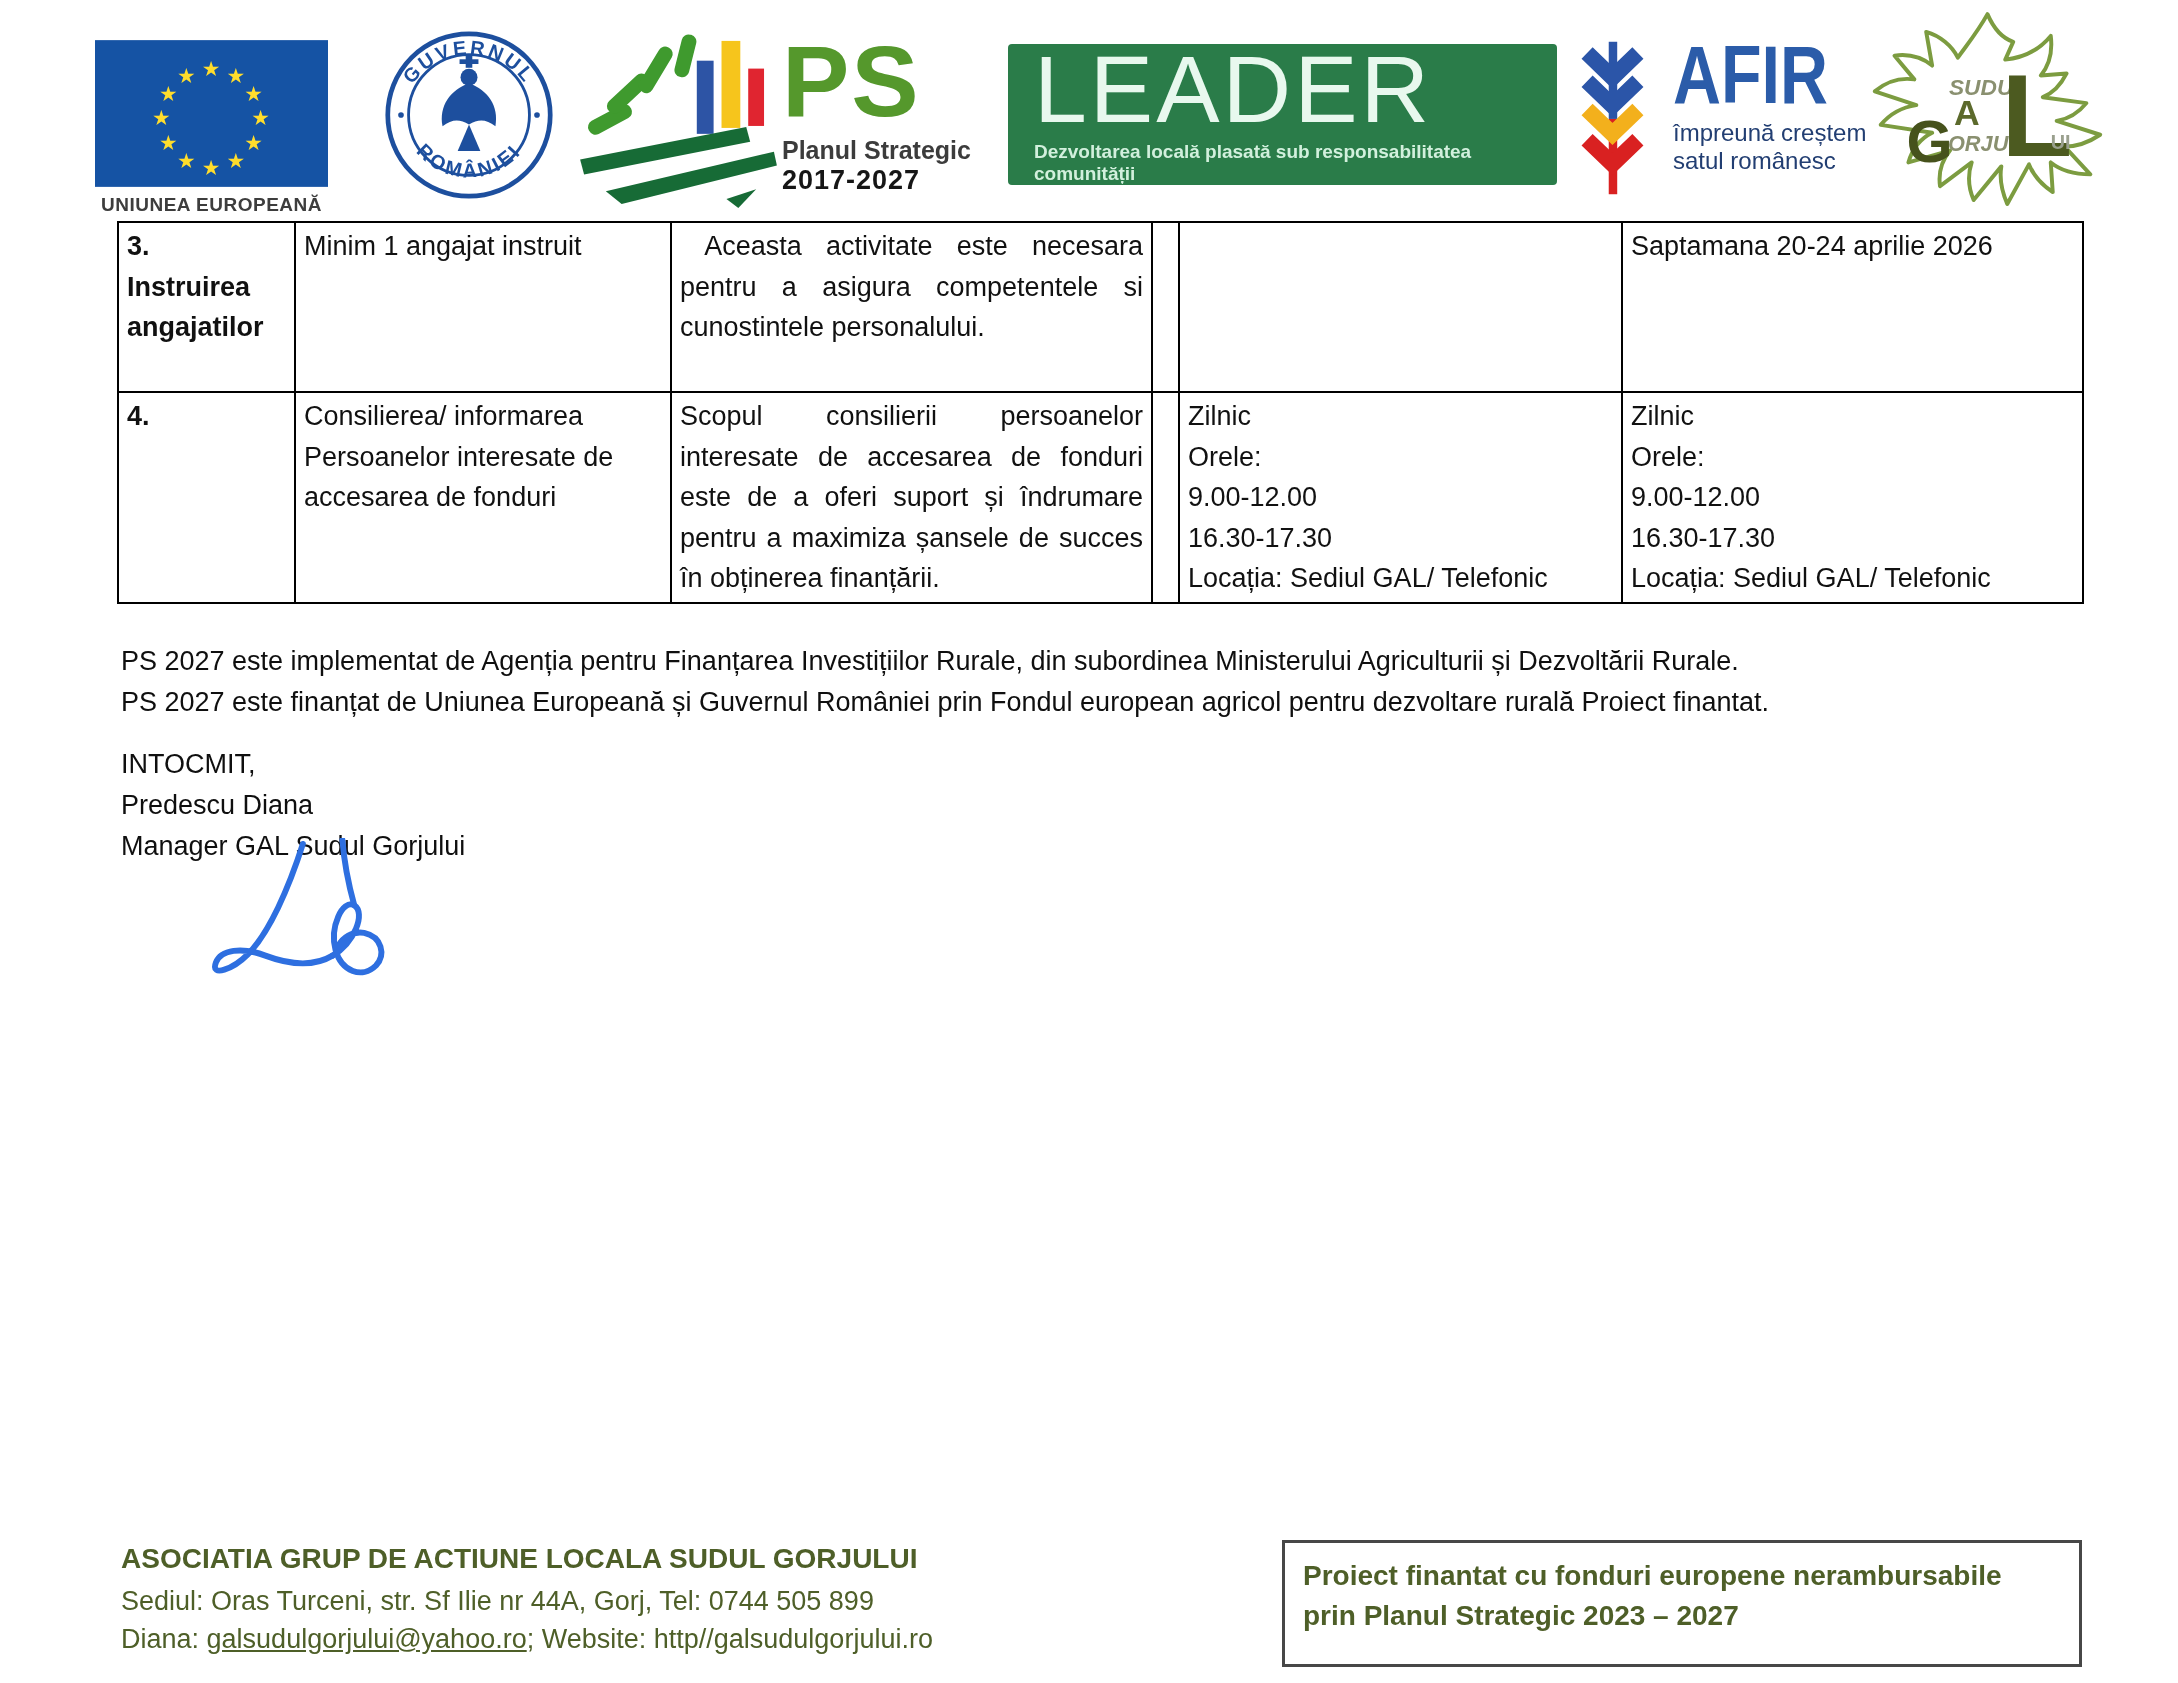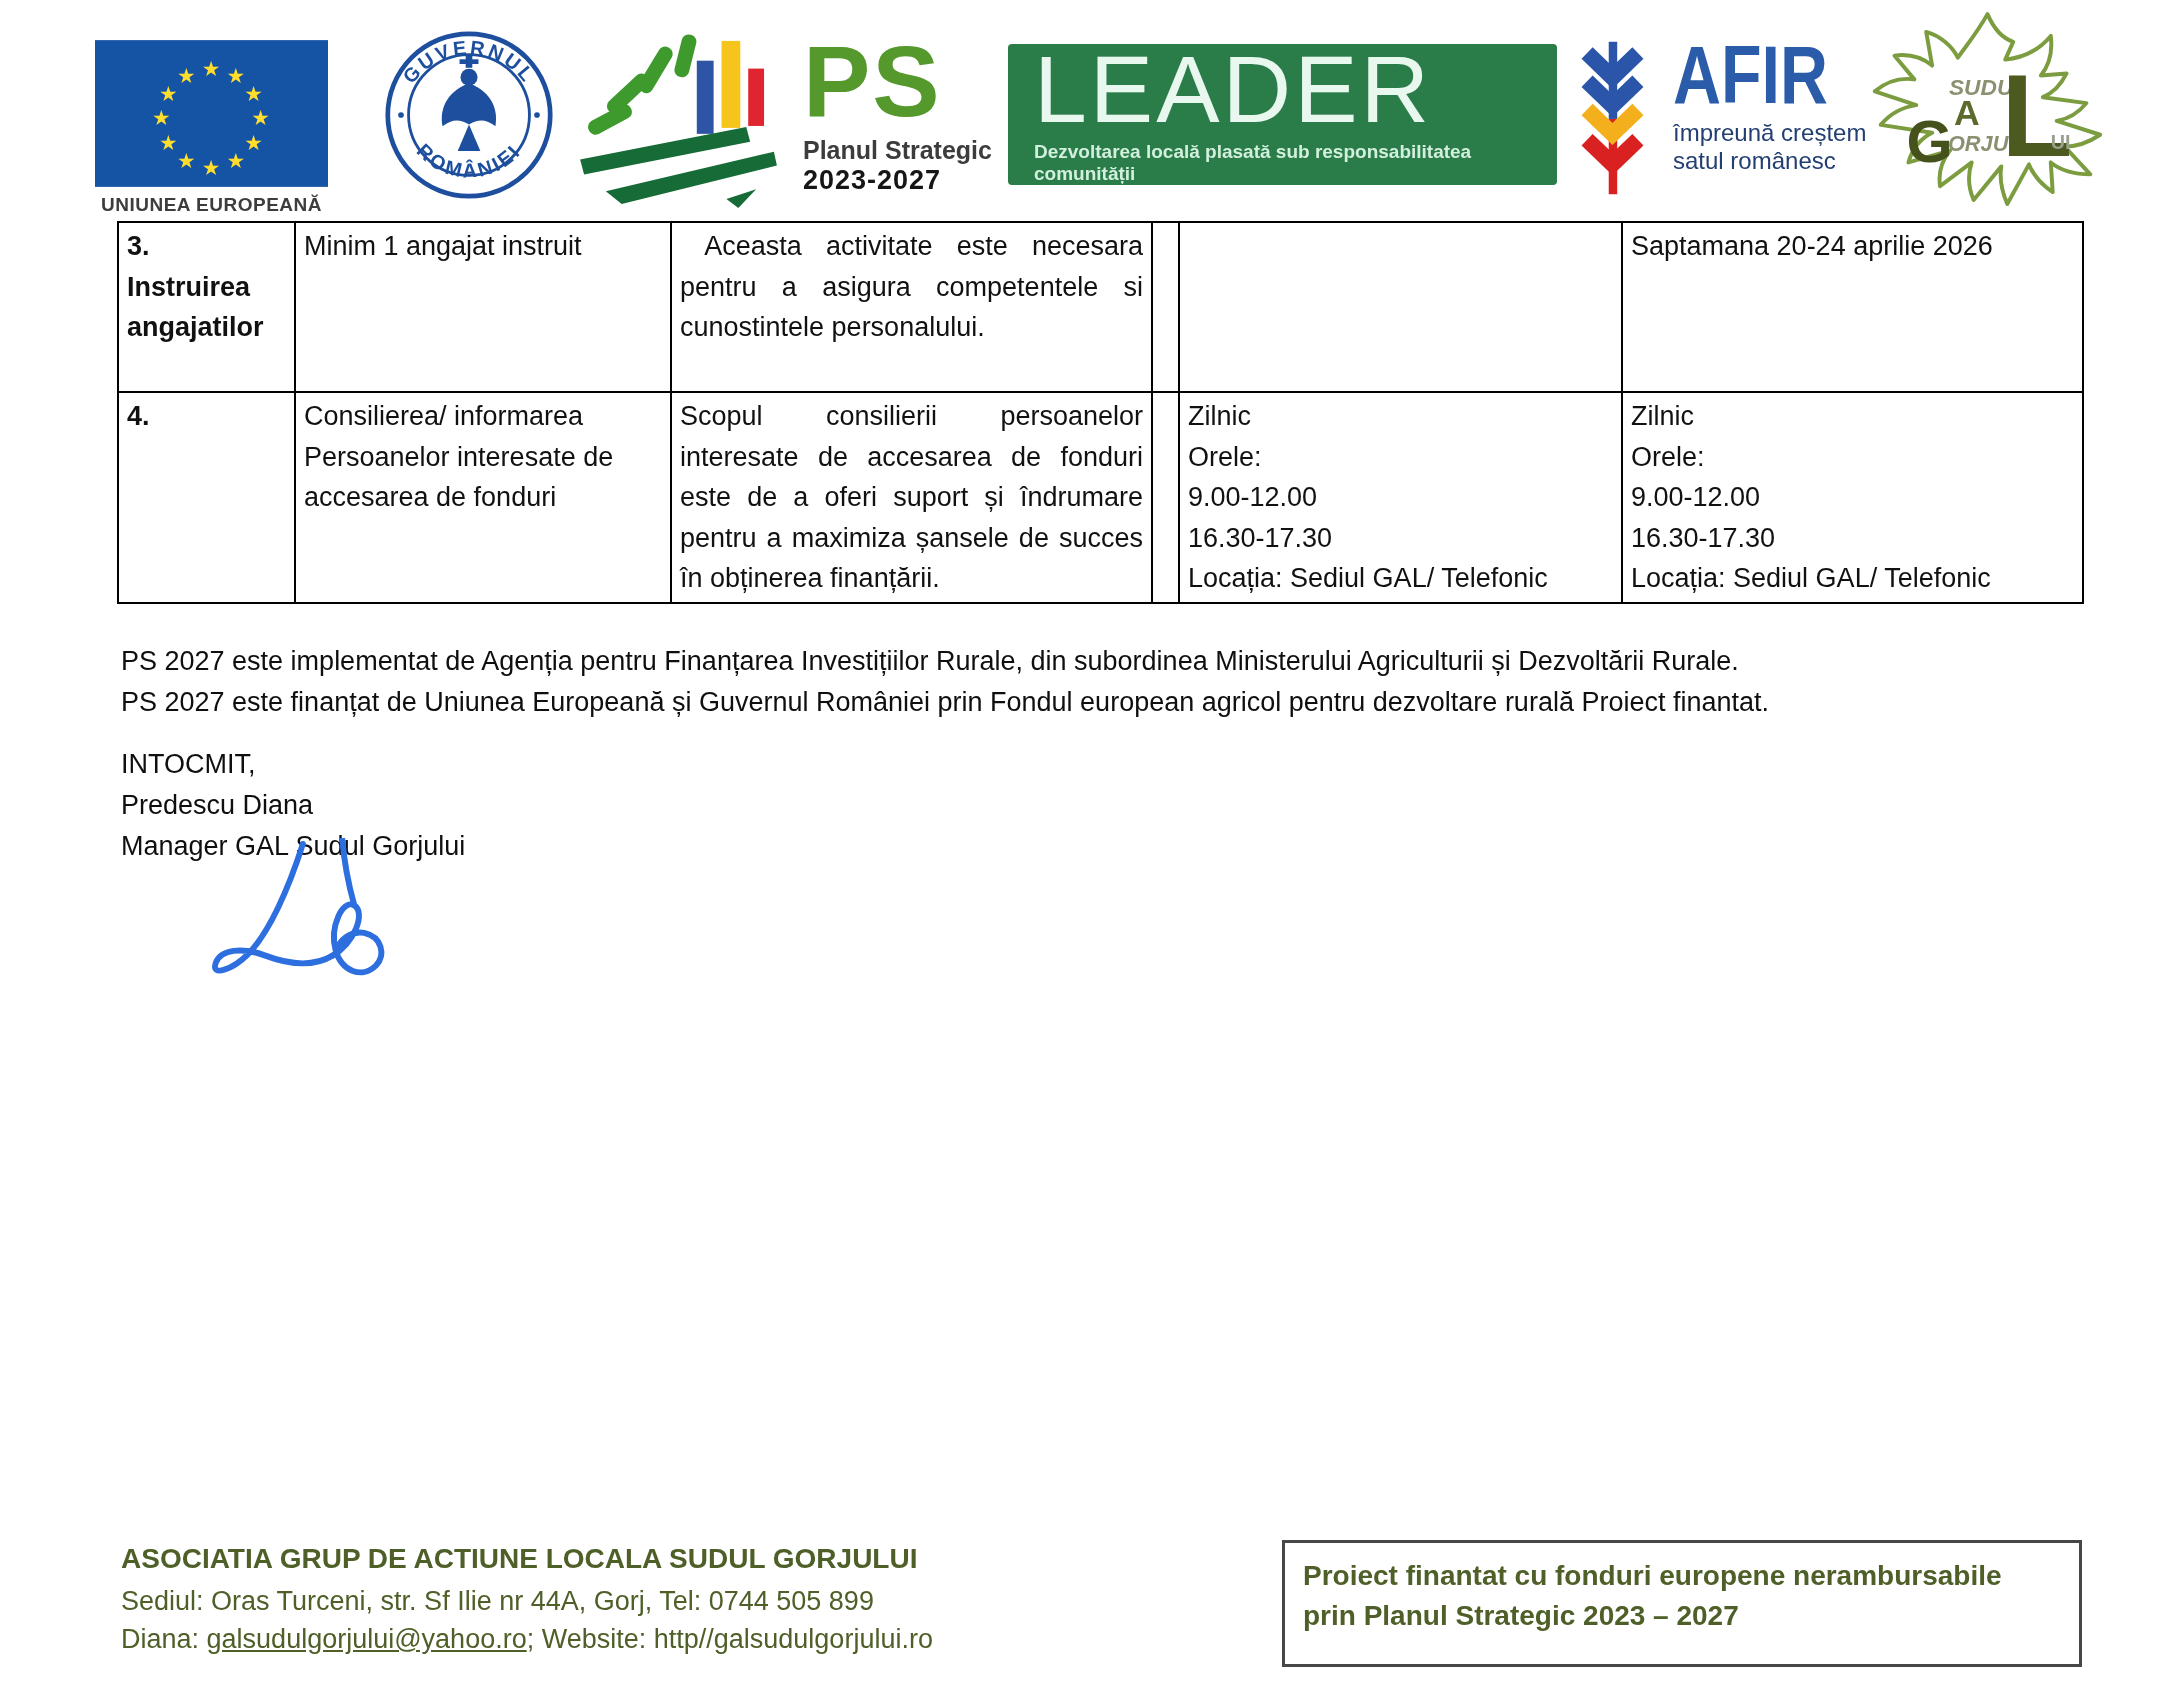--- a/index.html
+++ b/index.html
@@ -6,21 +6,21 @@
   .page{
     position:relative;width:2178px;height:1683px;background:#ffffff;
     font-family:"Liberation Sans", sans-serif;color:#111;overflow:hidden;
   }
   
   .eu-logo{position:absolute;left:95px;top:40px;width:233px;text-align:center;}
   .eu-flag{width:233px;height:147px;display:block;}
   .eu-label{margin-top:7px;font-size:19px;font-weight:600;color:#3d3d3d;letter-spacing:0.5px;white-space:nowrap;}
   .gov-seal{position:absolute;left:384px;top:30px;}
   .ps-logo{position:absolute;left:580px;top:33px;display:flex;}
-  .ps-text{margin-left:25px;padding-top:2px;}
+  .ps-text{margin-left:4px;padding-top:2px;}
   .ps-abbr{font-size:101px;line-height:.92;font-weight:bold;color:#55982c;letter-spacing:2px;}
   .ps-line1{font-size:25px;font-weight:bold;color:#3c3c3c;margin-top:8px;}
   .ps-line2{font-size:27px;font-weight:bold;color:#161616;letter-spacing:1px;}
   .leader-banner{position:absolute;left:1008px;top:44px;width:549px;height:141px;background:#2a7c49;
     border-radius:4px;display:flex;flex-direction:column;justify-content:center;padding-left:26px;box-sizing:border-box;}
   .leader-title{font-size:95px;line-height:.95;color:#e8f8ee;letter-spacing:3px;font-weight:400;}
   .leader-sub{font-size:19px;font-weight:bold;color:#d2f0dd;margin-top:7px;}
   .afir-logo{position:absolute;left:1579px;top:38px;display:flex;}
   .afir-text{margin-left:27px;}
   .afir-abbr{font-size:81px;line-height:.92;font-weight:bold;color:#2b5ca9;transform:scaleX(.82);transform-origin:left;}
@@ -108,21 +108,21 @@
       <rect x="170" y="36" width="16" height="58" fill="#e02530"></rect>
       <g fill="#176b36">
         <polygon points="0,128 168,95 172,110 4,143"></polygon>
         <polygon points="26,160 196,120 199,134 42,173"></polygon>
         <polygon points="148,168 178,158 160,177"></polygon>
       </g>
     </svg>
     <div class="ps-text">
       <div class="ps-abbr">PS</div>
       <div class="ps-line1">Planul Strategic</div>
-      <div class="ps-line2">2023-2027</div>
+      <div class="ps-line2">2017-2027</div>
     </div>
   </div>
 
   <div class="leader-banner">
     <div class="leader-title">LEADER</div>
     <div class="leader-sub">Dezvoltarea locală plasată sub responsabilitatea comunității</div>
   </div>
 
   <div class="afir-logo">
     <svg width="67" height="160" viewBox="0 0 70 170">

